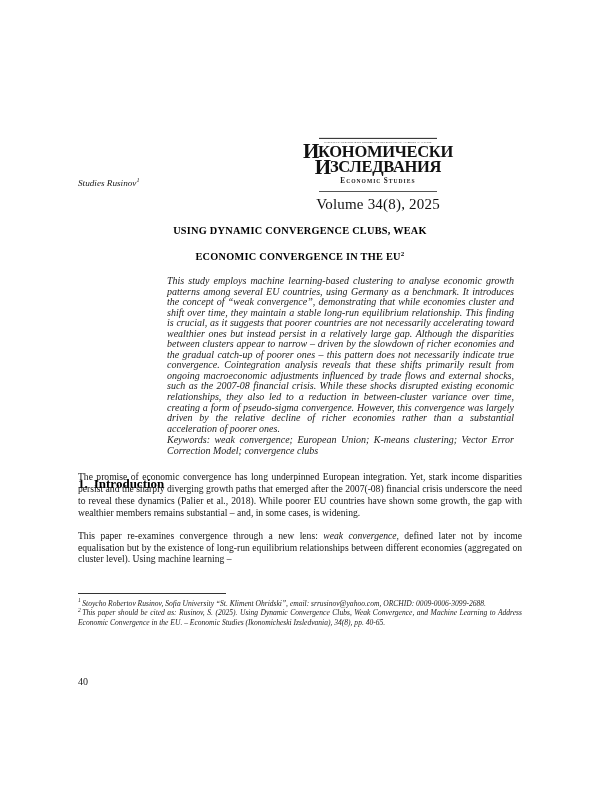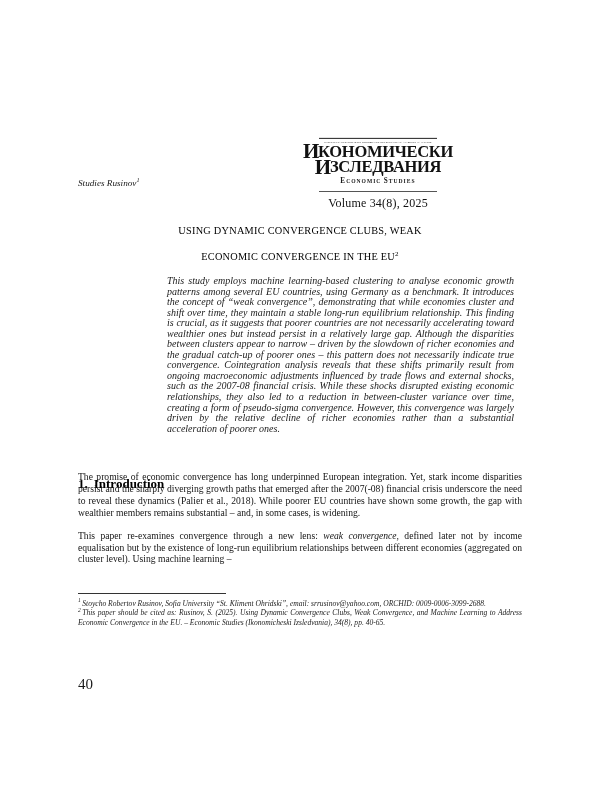--- a/index.html
+++ b/index.html
@@ -83,21 +83,21 @@
   .logo-sub .sc { font-size: 7.2px; }
 
   .masthead-rule {
     width: 118px;
     height: 0;
     border-top: 1.1px solid #555;
     margin: 6px auto 4px auto;
   }
   .volume {
     font-family: "Liberation Serif", serif;
-    font-size: 12px;
+    font-size: 15px;
     color: #111;
     letter-spacing: 0.2px;
   }
 
   
   .author {
     position: absolute;
     left: 78px;
     top: 178px;
     font-style: italic;
@@ -110,21 +110,21 @@
     line-height: 0;
   }
 
   
   .title {
     position: absolute;
     left: 78px;
     top: 224px;
     width: 444px;
     text-align: center;
-    font-weight: 400;
+    font-weight: 700;
     font-size: 10.3px;
     line-height: 13.2px;
     letter-spacing: 0.25px;
     color: #000;
   }
   .title sup {
     font-size: 7px;
     vertical-align: super;
     line-height: 0;
   }
@@ -197,21 +197,21 @@
     line-height: 0;
     font-style: italic;
     margin-right: 1.5px;
   }
 
   
   .page-number {
     position: absolute;
     left: 78px;
     top: 676px;
-    font-size: 15px;
+    font-size: 10px;
     color: #1a1a1a;
   }
 </style>
 </head>
 <body>
 
 <div class="page">
 
   <div class="masthead">
     <div class="masthead-microline">ИНСТИТУТ ЗА ИКОНОМИЧЕСКИ ИЗСЛЕДВАНИЯ ПРИ БЪЛГАРСКАТА АКАДЕМИЯ НА НАУКИТЕ</div>
@@ -225,20 +225,21 @@
   <div class="author"><span>Studies Rusinov</span><sup class="fn">1</sup></div>
 
   <div class="title">
     <span>USING DYNAMIC CONVERGENCE CLUBS, WEAK</span><br>
     <br>
     <span>ECONOMIC CONVERGENCE IN THE EU</span><sup>2</sup>
   </div>
 
   <div class="abstract">
     <p>This study employs machine learning-based clustering to analyse economic growth patterns among several EU countries, using Germany as a benchmark. It introduces the concept of “weak convergence”, demonstrating that while economies cluster and shift over time, they maintain a stable long-run equilibrium relationship. This finding is crucial, as it suggests that poorer countries are not necessarily accelerating toward wealthier ones but instead persist in a relatively large gap. Although the disparities between clusters appear to narrow – driven by the slowdown of richer economies and the gradual catch-up of poorer ones – this pattern does not necessarily indicate true convergence. Cointegration analysis reveals that these shifts primarily result from ongoing macroeconomic adjustments influenced by trade flows and external shocks, such as the 2007-08 financial crisis. While these shocks disrupted existing economic relationships, they also led to a reduction in between-cluster variance over time, creating a form of pseudo-sigma convergence. However, this convergence was largely driven by the relative decline of richer economies rather than a substantial acceleration of poorer ones.</p>
+    <p class="kw">Keywords: weak convergence; European Union; K-means clustering; Vector Error Correction Model; convergence clubs</p>
   </div>
 
   <div class="sec-head"><span class="num">1.</span><span>Introduction</span></div>
 
   <div class="body-text">
     <p>The promise of economic convergence has long underpinned European integration. Yet, stark income disparities persist and the sharply diverging growth paths that emerged after the 2007(-08) financial crisis underscore the need to reveal these dynamics (Palier et al., 2018). While poorer EU countries have shown some growth, the gap with wealthier members remains substantial – and, in some cases, is widening.</p>
     <p><span>This paper re-examines convergence through a new lens: </span><em>weak convergence</em><span>, defined later not by income equalisation but by the existence of long-run equilibrium relationships between different economies (aggregated on cluster level). Using machine learning –</span></p>
   </div>
 
   <div class="fn-rule"></div>

